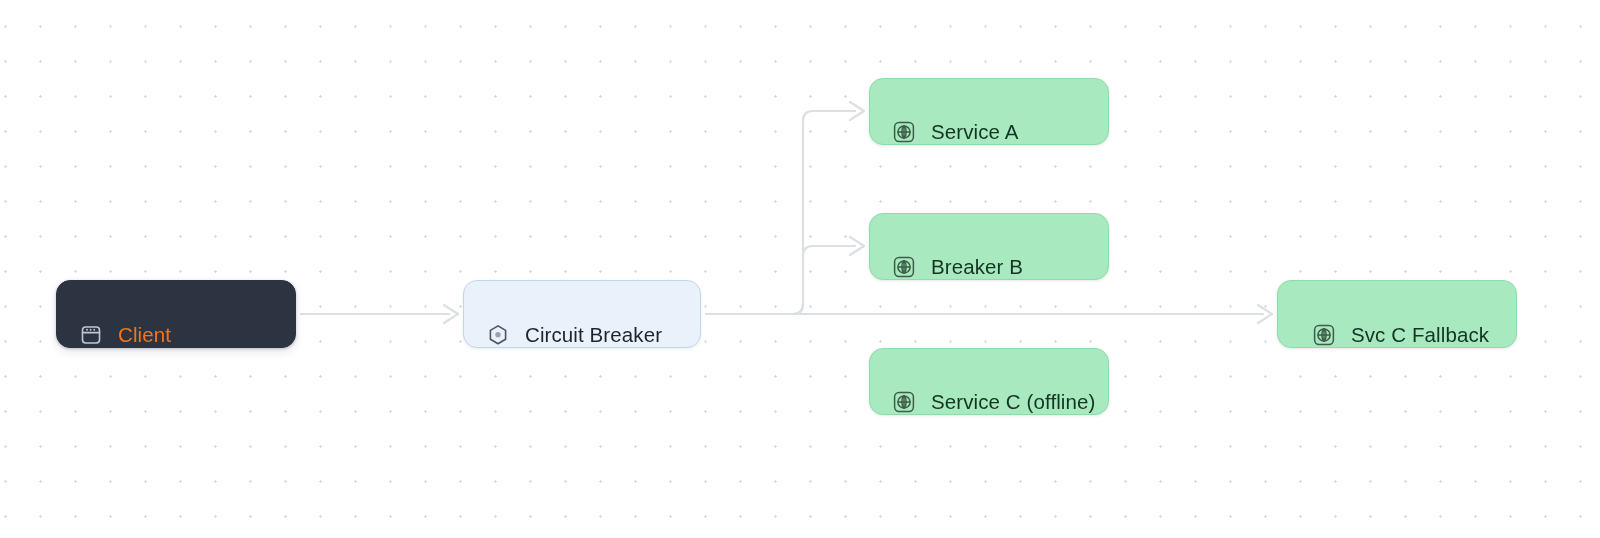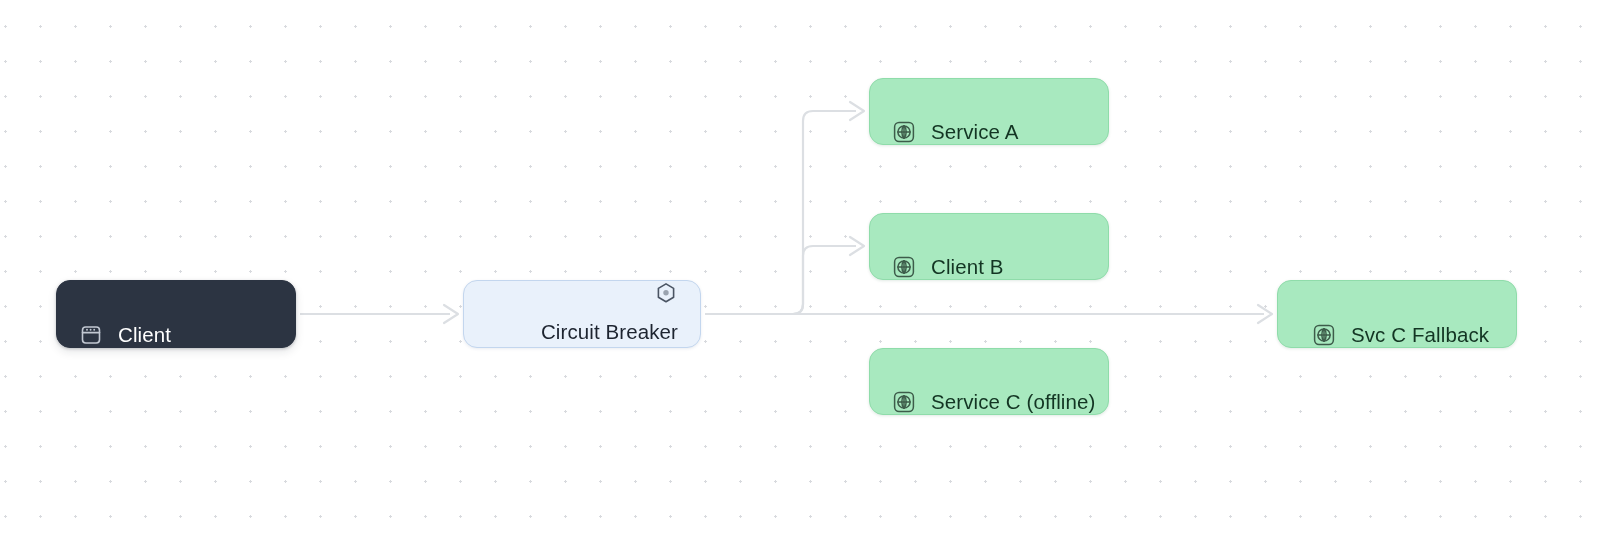--- a/index.html
+++ b/index.html
@@ -48,21 +48,21 @@
     width: 24px;
     height: 24px;
   }
 
   
   .node.dark {
     background: #2c3442;
     border: 1px solid #2c3442;
     box-shadow: 0 1px 3px rgba(20,25,35,0.22), 0 4px 10px rgba(20,25,35,0.10);
   }
-  .node.dark .node-label { color: #ffffff; }
+  .node.dark .node-label { color: #f97316; }
 
   
   .node.blue {
     background: #e9f1fb;
     border: 1.4px solid #c3d6ee;
     box-shadow: 0 1px 3px rgba(40,70,120,0.10);
   }
   .node.blue .node-label { color: #1d2430; }
 
   
@@ -107,21 +107,21 @@
         <rect x="3.5" y="4" width="17" height="16" rx="3.2"></rect>
         <path d="M3.5 9.6 H20.5"></path>
         <circle cx="8" cy="6.8" r="0.95" fill="#c2c8d2" stroke="none"></circle>
         <circle cx="11.6" cy="6.8" r="0.95" fill="#c2c8d2" stroke="none"></circle>
         <circle cx="15.2" cy="6.8" r="0.95" fill="#c2c8d2" stroke="none"></circle>
       </svg>
     </span>
     <span class="node-label">Client</span>
   </div>
 
-  <div class="node blue" style="left:463px; top:280px; width:238px; height:68px;flex-direction:column;">
+  <div class="node blue" style="left:463px; top:280px; width:238px; height:68px;">
     <span class="node-icon">
       <svg viewBox="0 0 24 24" width="24" height="24" fill="none" stroke="#4a5463" stroke-width="1.6" stroke-linecap="round" stroke-linejoin="round">
         <path d="M12 2.9 L19.6 7.35 V16.25 L12 20.7 L4.4 16.25 V7.35 Z"></path>
         <circle cx="12" cy="11.8" r="2.7" fill="#9aa3af" stroke="none"></circle>
       </svg>
     </span>
     <span class="node-label">Circuit Breaker</span>
   </div>
 
   <div class="node green" style="left:869px; top:78px; width:240px; height:67px;">
@@ -142,21 +142,21 @@
     <span class="node-icon">
       <svg viewBox="0 0 24 24" width="24" height="24" fill="none" stroke="#3d5c4a" stroke-width="1.5" stroke-linecap="round" stroke-linejoin="round">
         <rect x="2.6" y="2.6" width="18.8" height="18.8" rx="4.4"></rect>
         <circle cx="12" cy="12" r="6.1"></circle>
         <path d="M5.9 12 H18.1"></path>
         <path d="M12 5.9 V18.1"></path>
         <path d="M12 5.9 C9.1 8.4 9.1 15.6 12 18.1"></path>
         <path d="M12 5.9 C14.9 8.4 14.9 15.6 12 18.1"></path>
       </svg>
     </span>
-    <span class="node-label">Client B</span>
+    <span class="node-label">Breaker B</span>
   </div>
 
   <div class="node green" style="left:869px; top:348px; width:240px; height:67px;">
     <span class="node-icon">
       <svg viewBox="0 0 24 24" width="24" height="24" fill="none" stroke="#3d5c4a" stroke-width="1.5" stroke-linecap="round" stroke-linejoin="round">
         <rect x="2.6" y="2.6" width="18.8" height="18.8" rx="4.4"></rect>
         <circle cx="12" cy="12" r="6.1"></circle>
         <path d="M5.9 12 H18.1"></path>
         <path d="M12 5.9 V18.1"></path>
         <path d="M12 5.9 C9.1 8.4 9.1 15.6 12 18.1"></path>

